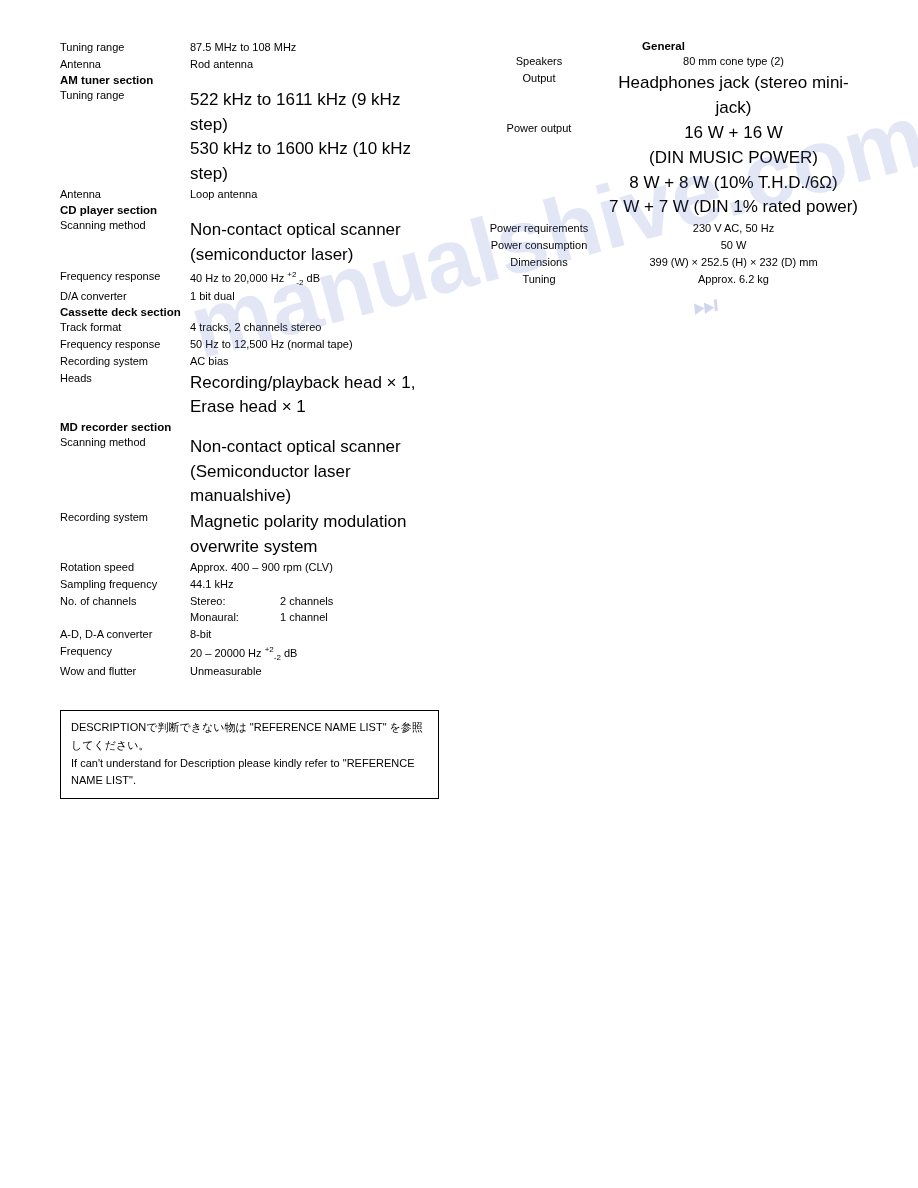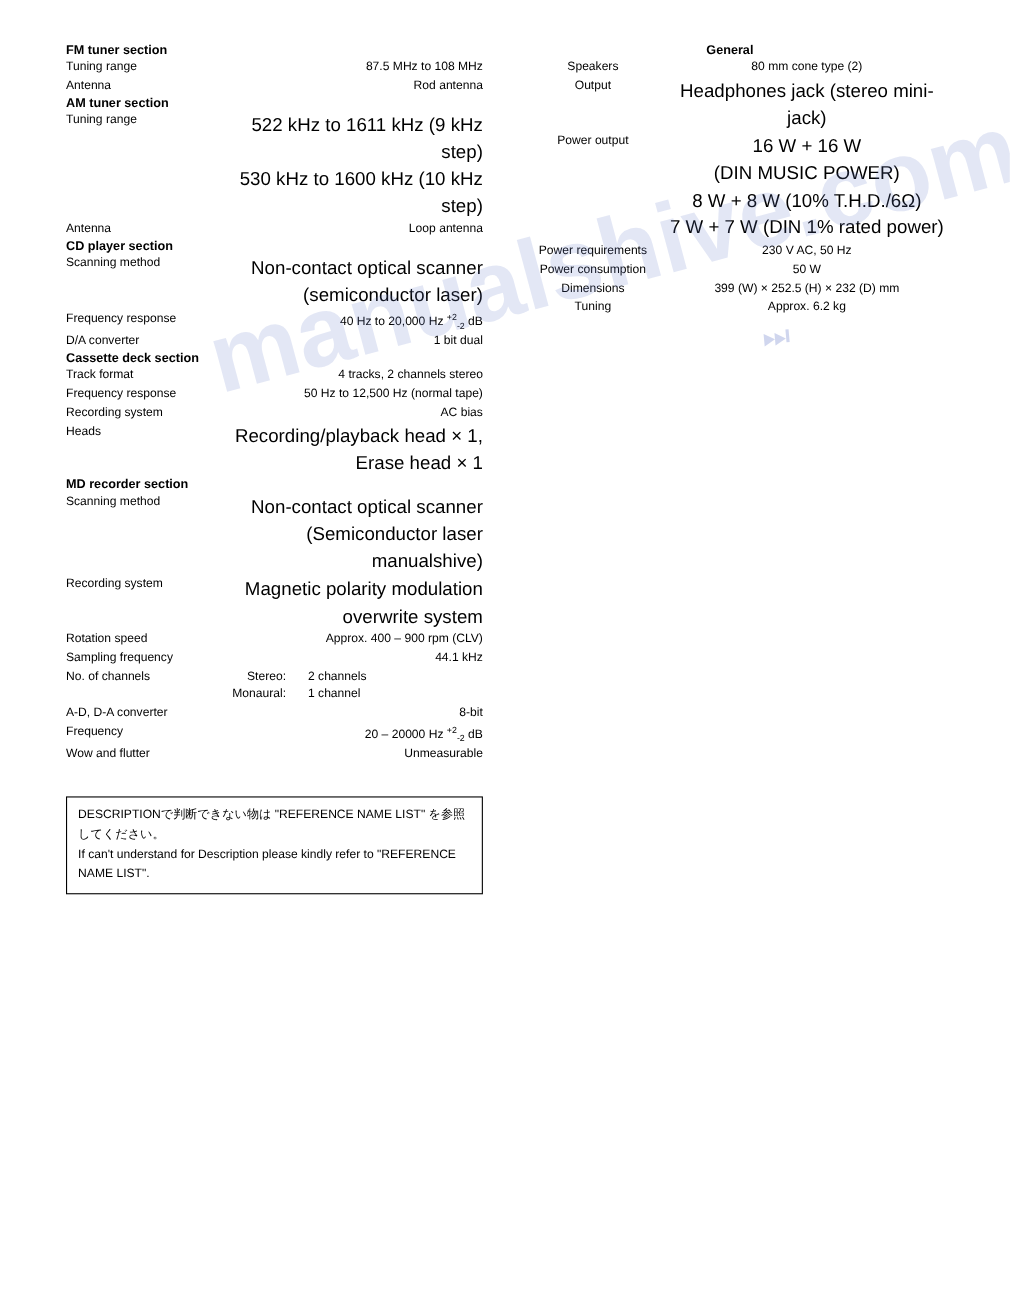--- a/index.html
+++ b/index.html
@@ -88,21 +88,20 @@
     .spec-label {
       min-width: 130px;
       max-width: 130px;
       flex-shrink: 0;
       font-size: 11px;
     }
 
     .spec-value {
       flex: 1;
       font-size: 11px;
-      text-align: right;
     }
 
     .indent-value {
       display: block;
       font-size: 17px;
       line-height: 1.45;
     }
 
     .channels-row {
       display: flex;
@@ -157,21 +156,20 @@
 <div class="page">
 
   <div class="watermark">manualshive.com</div>
   <div class="watermark-icon">⏭</div>
 
   <div class="content">
 
     <div class="left-column">
 
       <div>
-        <div class="section-title">FM tuner section</div>
         <div class="spec-row">
           <span class="spec-label">Tuning range</span>
           <span class="spec-value">87.5 MHz to 108 MHz</span>
         </div>
         <div class="spec-row">
           <span class="spec-label">Antenna</span>
           <span class="spec-value">Rod antenna</span>
         </div>
       </div>
 

